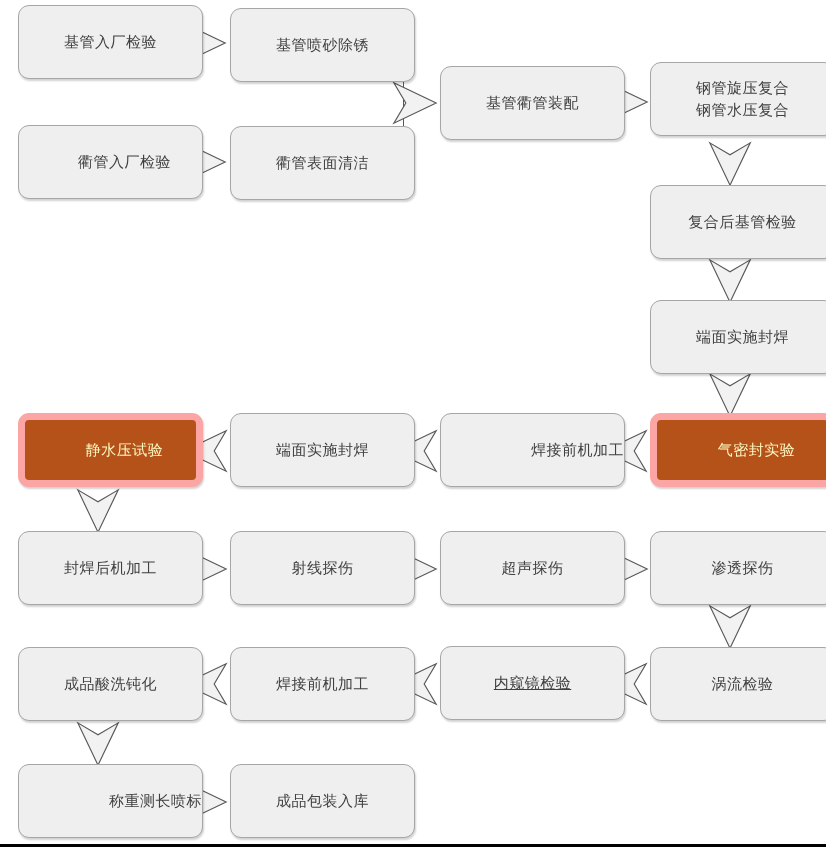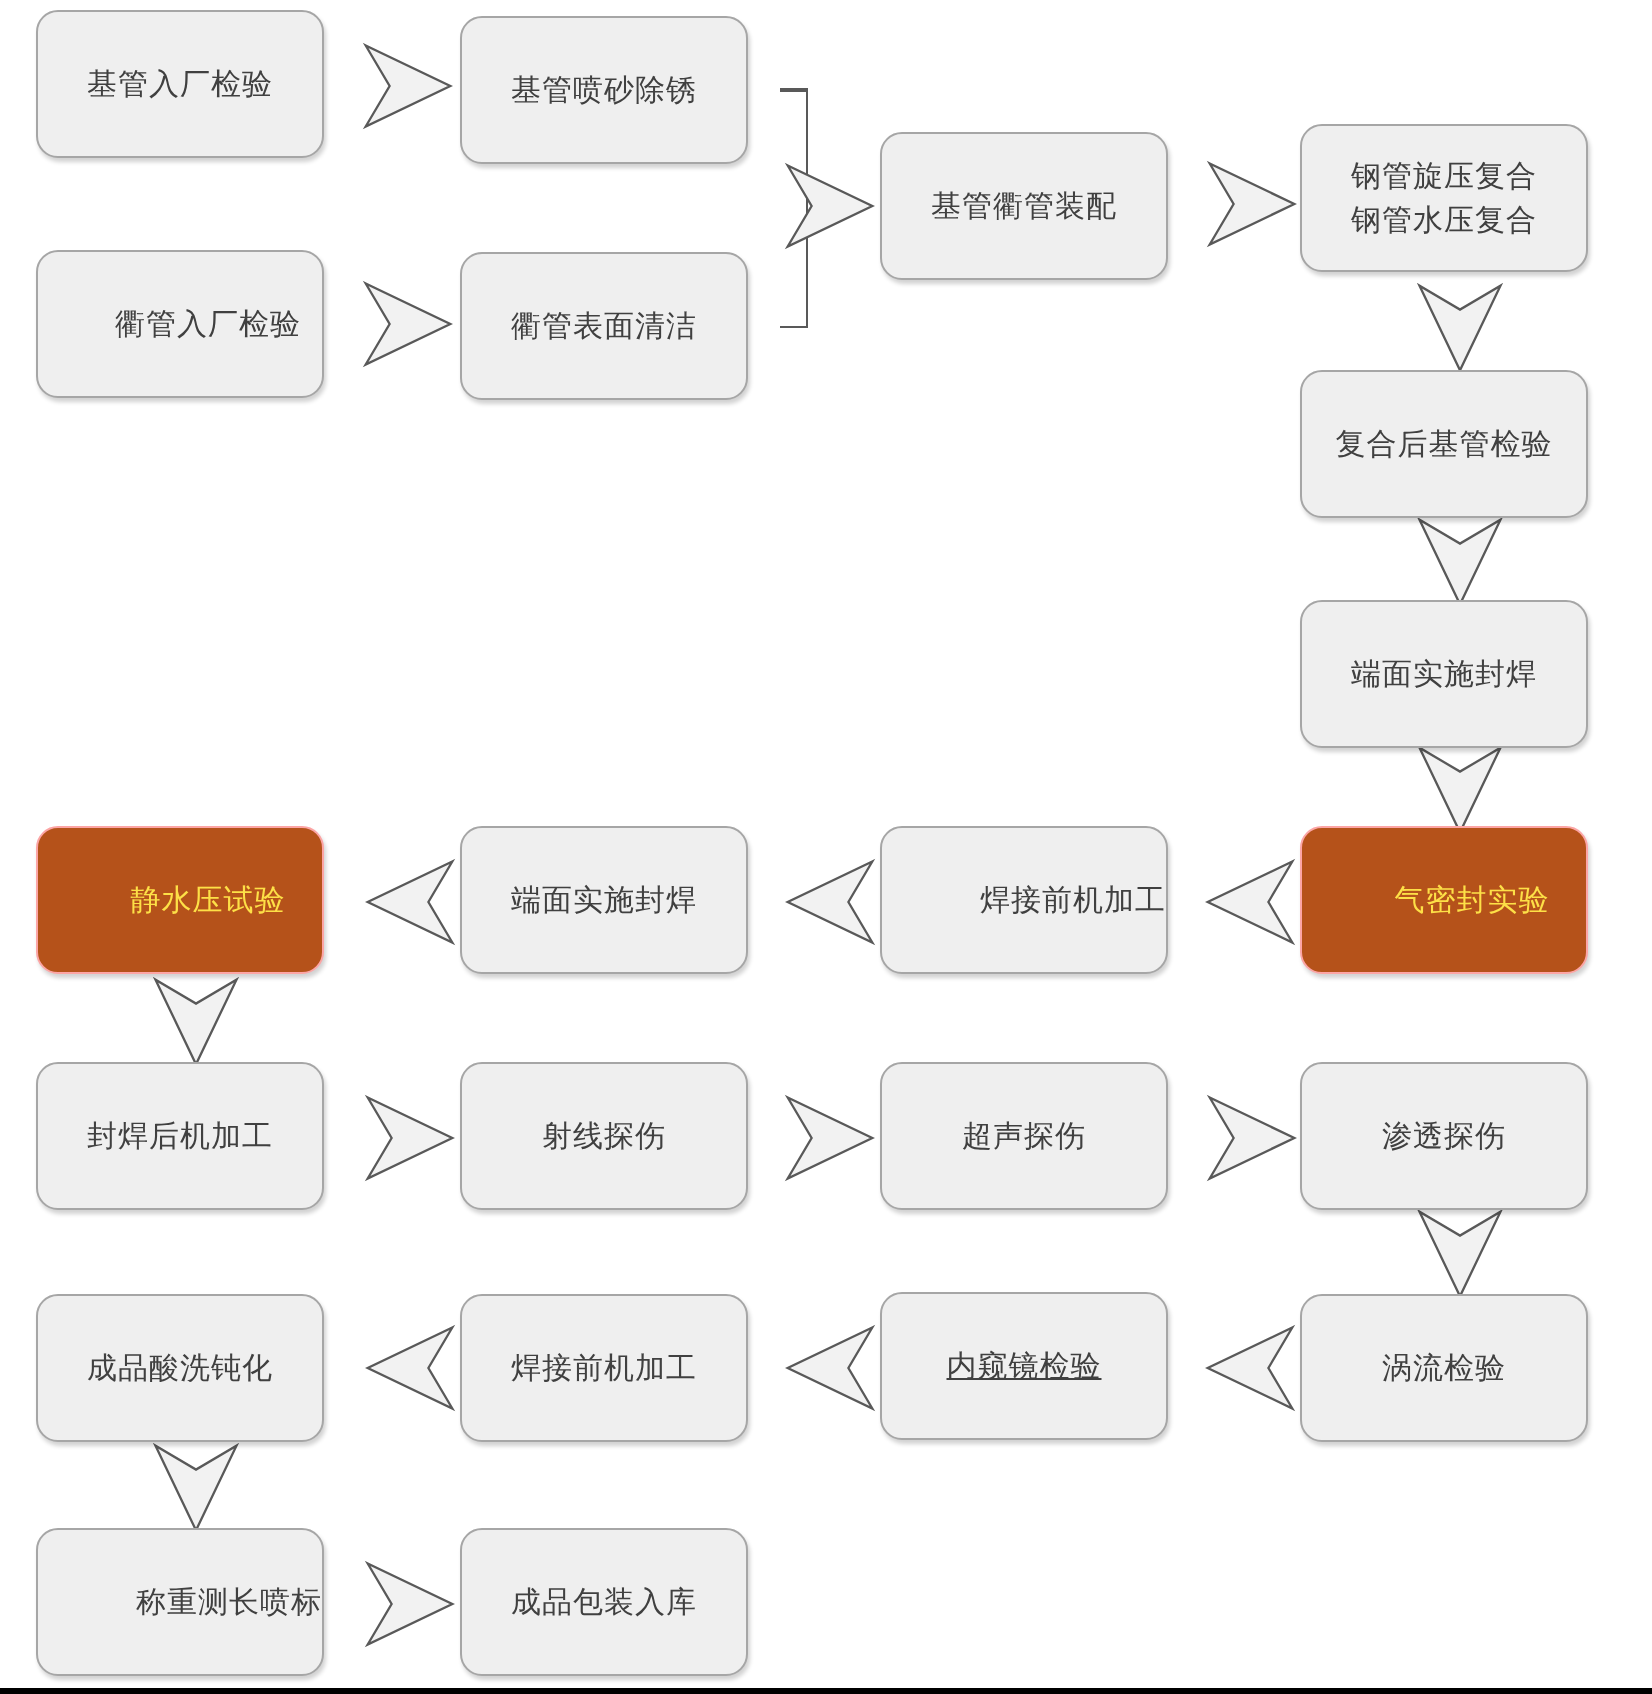--- a/index.html
+++ b/index.html
@@ -14,43 +14,43 @@
     background: #ffffff;
     overflow: hidden;
     font-family: "DejaVu Sans", "Liberation Sans", sans-serif;
     box-sizing: border-box;
     border-bottom: 3px solid #000000;
   }
 
   
   .node {
     position: absolute;
-    width: 144px;
+    width: 185px;
     height: 74px;
     border-radius: 11px;
     box-sizing: border-box;
     display: flex;
     align-items: center;
     justify-content: center;
     text-align: center;
     line-height: 1.5;
     font-size: 15px;
     letter-spacing: 0.5px;
     user-select: none;
   }
   .node.gray {
     background: #EFEFEF;
     border: 1px solid #A6A6A6;
     color: #404040;
     box-shadow: 1px 2px 2px rgba(0,0,0,0.18);
   }
   .node.accent {
     background: #B5521A;
-    border: 1px solid #fca5a5;
-    color: #fde047;
+    border: 7px solid #fca5a5;
+    color: #fef9c3;
     box-shadow: 1px 2px 2px rgba(0,0,0,0.18);
     padding-left: 28px;
   }
   .node .label {
     display: block;
     white-space: pre-line;
   }
 
   
   .arrow {

